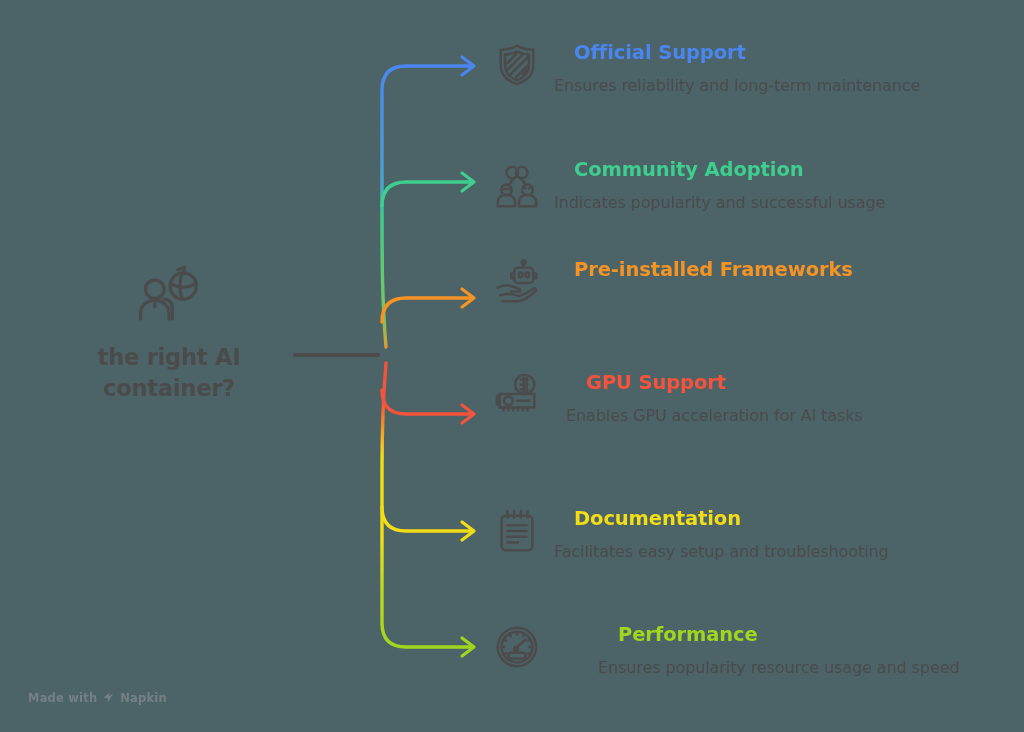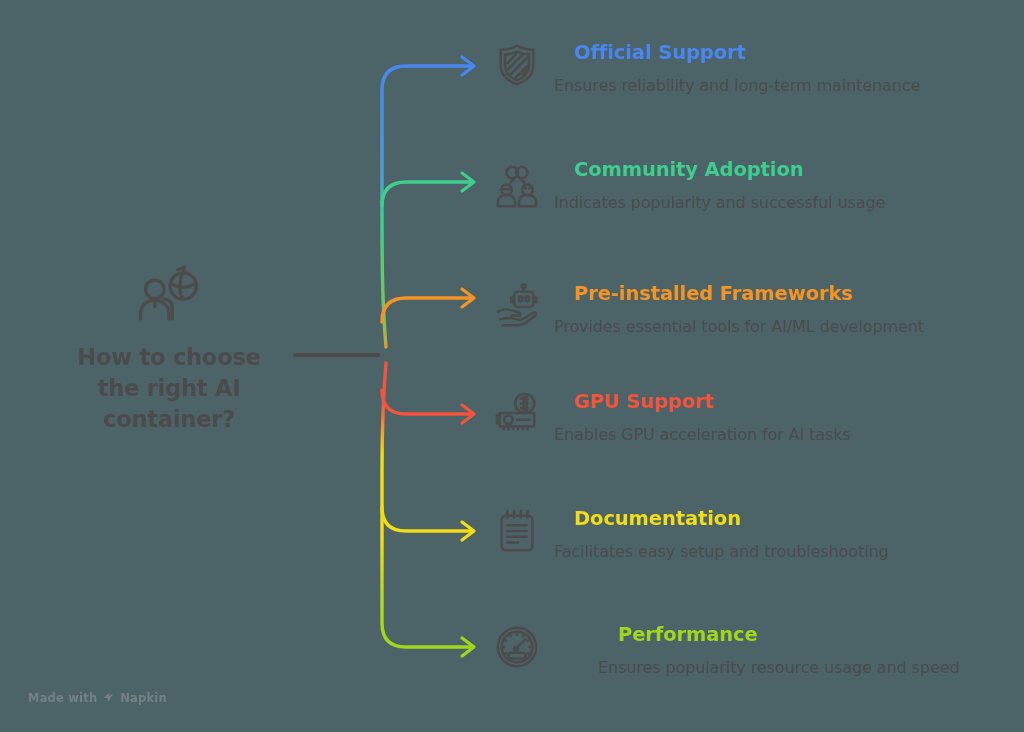--- a/index.html
+++ b/index.html
@@ -122,21 +122,20 @@
         <path d="M6 52 v-5 c0-7 6-12 13-12 c7 0 13 5 13 12 v5"></path>
         <path d="M19 38 v3"></path>
         <path d="M27 34 c5 0 8 3 8 8 v10"></path>
         <circle cx="45" cy="22" r="12"></circle>
         <path d="M34 20 c7 4 15 4 22 0"></path>
         <path d="M45 10 c-4 4 -4 20 0 24"></path>
         <path d="M40 7 l6 -2 l-1 6" stroke-width="3"></path>
       </g>
     </svg>
     <div id="central-title">
-      <div>How to choose</div>
       <div>the right AI</div>
       <div>container?</div>
     </div>
   </div>
 
   <div class="branch" style="top:42px;">
     <svg class="b-icon" viewBox="0 0 48 48">
       <g fill="none" stroke="#4b4b4b" stroke-width="2.6" stroke-linecap="round" stroke-linejoin="round">
         <path d="M24 4 C18 7 12 8 7 8 v16 c0 11 8 17 17 20 c9 -3 17 -9 17 -20 V8 c-5 0 -11 -1 -17 -4 z"></path>
         <path d="M24 10 C19.5 12 15 13 11.5 13 v11 c0 8.5 6 13.5 12.5 16 c6.5 -2.5 12.5 -7.5 12.5 -16 V13 C33 13 28.5 12 24 10 z"></path>
@@ -168,42 +167,41 @@
         <path d="M32 25 h1"></path>
           <path d="M37 25 h1"></path>
       </g>
     </svg>
     <div class="b-text">
       <div class="b-title" style="color:#3ecf8e">Community Adoption</div>
       <div class="b-desc">Indicates popularity and successful usage</div>
     </div>
   </div>
 
-  <div class="branch" style="top:283px;">
+  <div class="branch" style="top:259px;">
     <svg class="b-icon" viewBox="0 0 48 48">
       <g fill="none" stroke="#4b4b4b" stroke-width="2.6" stroke-linecap="round" stroke-linejoin="round">
         <path d="M31 5 v4"></path>
           <circle cx="31" cy="3.5" r="2"></circle>
         <rect x="21" y="9" width="20" height="16" rx="4"></rect>
         <rect x="26" y="14" width="3.5" height="5" rx="1.2"></rect>
         <rect x="33" y="14" width="3.5" height="5" rx="1.2"></rect>
         <path d="M21 15 h-3 v5 h3"></path>
           <path d="M41 15 h3 v5 h-3"></path>
         <path d="M4 30 c5 -3 11 -3 16 -1 l6 2 c2 1 2 3 0 3 h-8"></path>
         <path d="M6 38 c6 -2 12 -2 18 0 c3 1 6 0 9 -2 l8 -5"></path>
         <path d="M41 31 c2 -1 4 1 2 3 l-9 7 c-3 2 -7 3 -11 3 H9"></path>
       </g>
     </svg>
     <div class="b-text">
       <div class="b-title" style="color:#f59424">Pre-installed Frameworks</div>
-      <div class="b-desc">Provides essential tools for AI/ML development</div>
-    </div>
-  </div>
-
-  <div class="branch" style="top:391px;">
+    </div>
+  </div>
+
+  <div class="branch" style="top:372px;gap:12px;">
     <svg class="b-icon" viewBox="0 0 48 48">
       <g fill="none" stroke="#4b4b4b" stroke-width="2.6" stroke-linecap="round" stroke-linejoin="round">
         <circle cx="32" cy="13" r="10"></circle>
         <path d="M28 8 h7 M28 13 h7 M28 18 h7 M31 6 v14 M34 6 v14"></path>
         <path d="M6 23 h36 v14 H6 z"></path>
         <circle cx="15" cy="30" r="4.5"></circle>
         <path d="M24 30 h13"></path>
         <path d="M3 25 h3 v9 h-3 z"></path>
         <path d="M10 37 v3 M15 37 v3 M20 37 v3 M25 37 v3 M30 37 v3 M35 37 v3"></path>
       </g>

